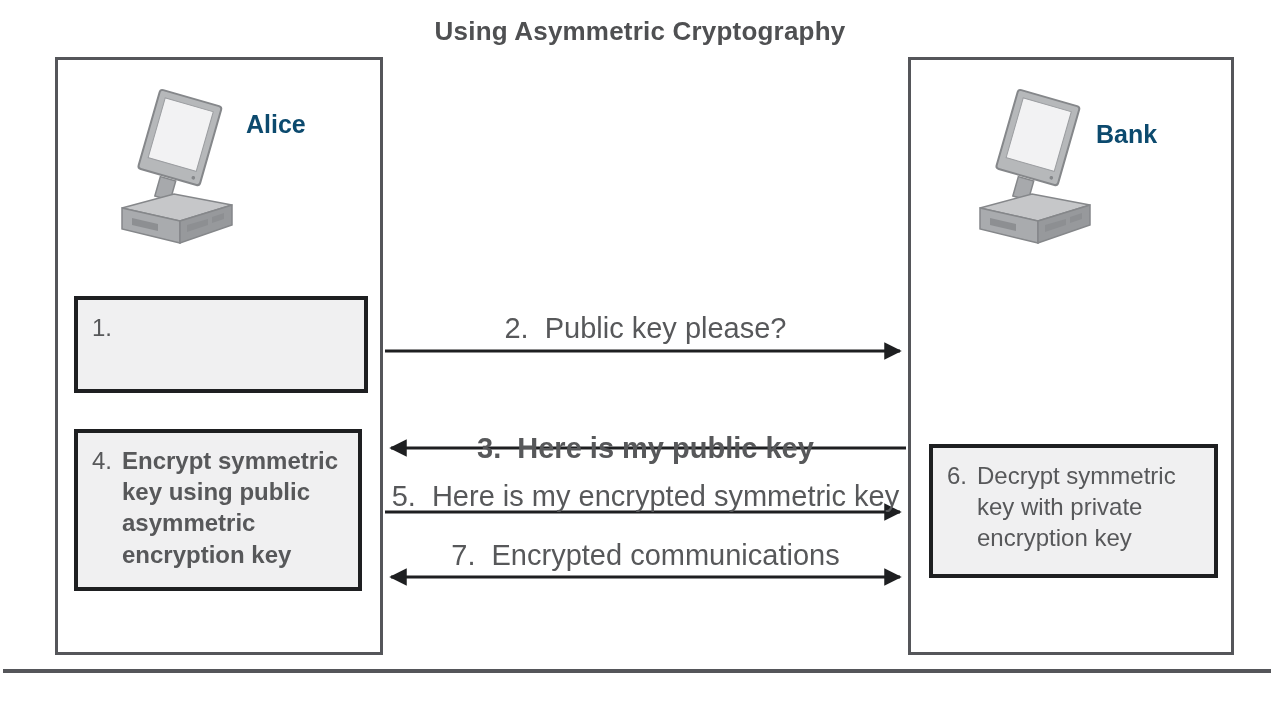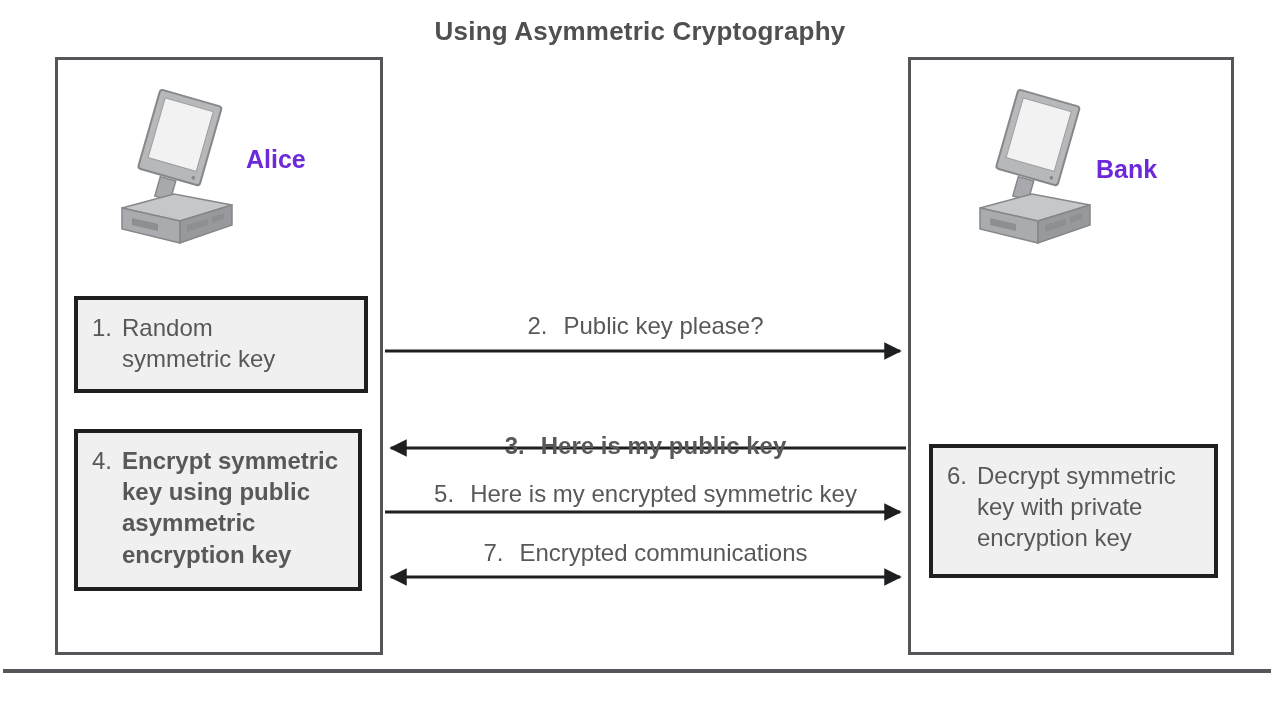--- a/index.html
+++ b/index.html
@@ -24,21 +24,21 @@
     position: absolute;
     border: 3px solid #55565a;
     background: #ffffff;
   }
   .panel-left  { left: 55px;  top: 57px; width: 328px; height: 598px; }
   .panel-right { left: 908px; top: 57px; width: 326px; height: 598px; }
 
   .entity-icon { position: absolute; }
   .entity-label {
     position: absolute;
-    font-size: 25px; font-weight: bold; color: #6d28d9; margin-top: 35px;
+    font-size: 25px; font-weight: bold; color: #0c4a6e;
   }
   .alice-icon { left: 110px; top: 84px; }
   .alice-label { left: 246px; top: 110px; }
   .bank-icon { left: 968px; top: 84px; }
   .bank-label { left: 1096px; top: 120px; }
 
   .step-box {
     position: absolute;
     background: #f0f0f1;
     border: 4px solid #1e1f21;
@@ -54,21 +54,21 @@
   .box-4 { left: 74px;  top: 429px; width: 288px; height: 162px; }
   .box-4 .txt { max-width: 220px; font-weight: bold; }
   .box-6 { left: 929px; top: 444px; width: 289px; height: 134px; }
   .box-6 .txt { max-width: 221px; }
 
   .arrows-svg { position: absolute; left: 0; top: 0; width: 1280px; height: 706px; pointer-events: none; }
 
   .msg-label {
     position: absolute; left: 383px; width: 525px;
     text-align: center;
-    font-size: 24px; color: #57585a;
+    font-size: 29px; color: #57585a;
     white-space: nowrap;
   }
   .msg-label .num { margin-right: 16px; }
   .label-2  { top: 312px; }
   .label-3  { top: 432px; font-weight: bold; }
   .label-5  { top: 480px; }
   .label-7a { top: 539px; }
   .label-7b { top: 586px; }
 
   .bottom-rule {
@@ -119,21 +119,20 @@
       <polygon points="70,137 122,121 122,141 70,159" fill="#97999c" stroke="#85878a" stroke-width="1.5"></polygon>
       <polygon points="22,134 48,140 48,147 22,141" fill="#8d8f92"></polygon>
       <polygon points="77,141 98,135 98,141 77,148" fill="#8d8f92"></polygon>
       <polygon points="102,133 114,129 114,135 102,139" fill="#8d8f92"></polygon>
     </svg>
   </div>
   <div class="entity-label bank-label">Bank</div>
 
   <div class="step-box box-1">
     <span class="num">1.</span>
-    <span class="txt">Random symmetric key</span>
   </div>
 
   <div class="step-box box-4">
     <span class="num">4.</span>
     <span class="txt">Encrypt symmetric key using public asymmetric encryption key</span>
   </div>
 
   <div class="step-box box-6">
     <span class="num">6.</span>
     <span class="txt">Decrypt symmetric key with private encryption key</span>

